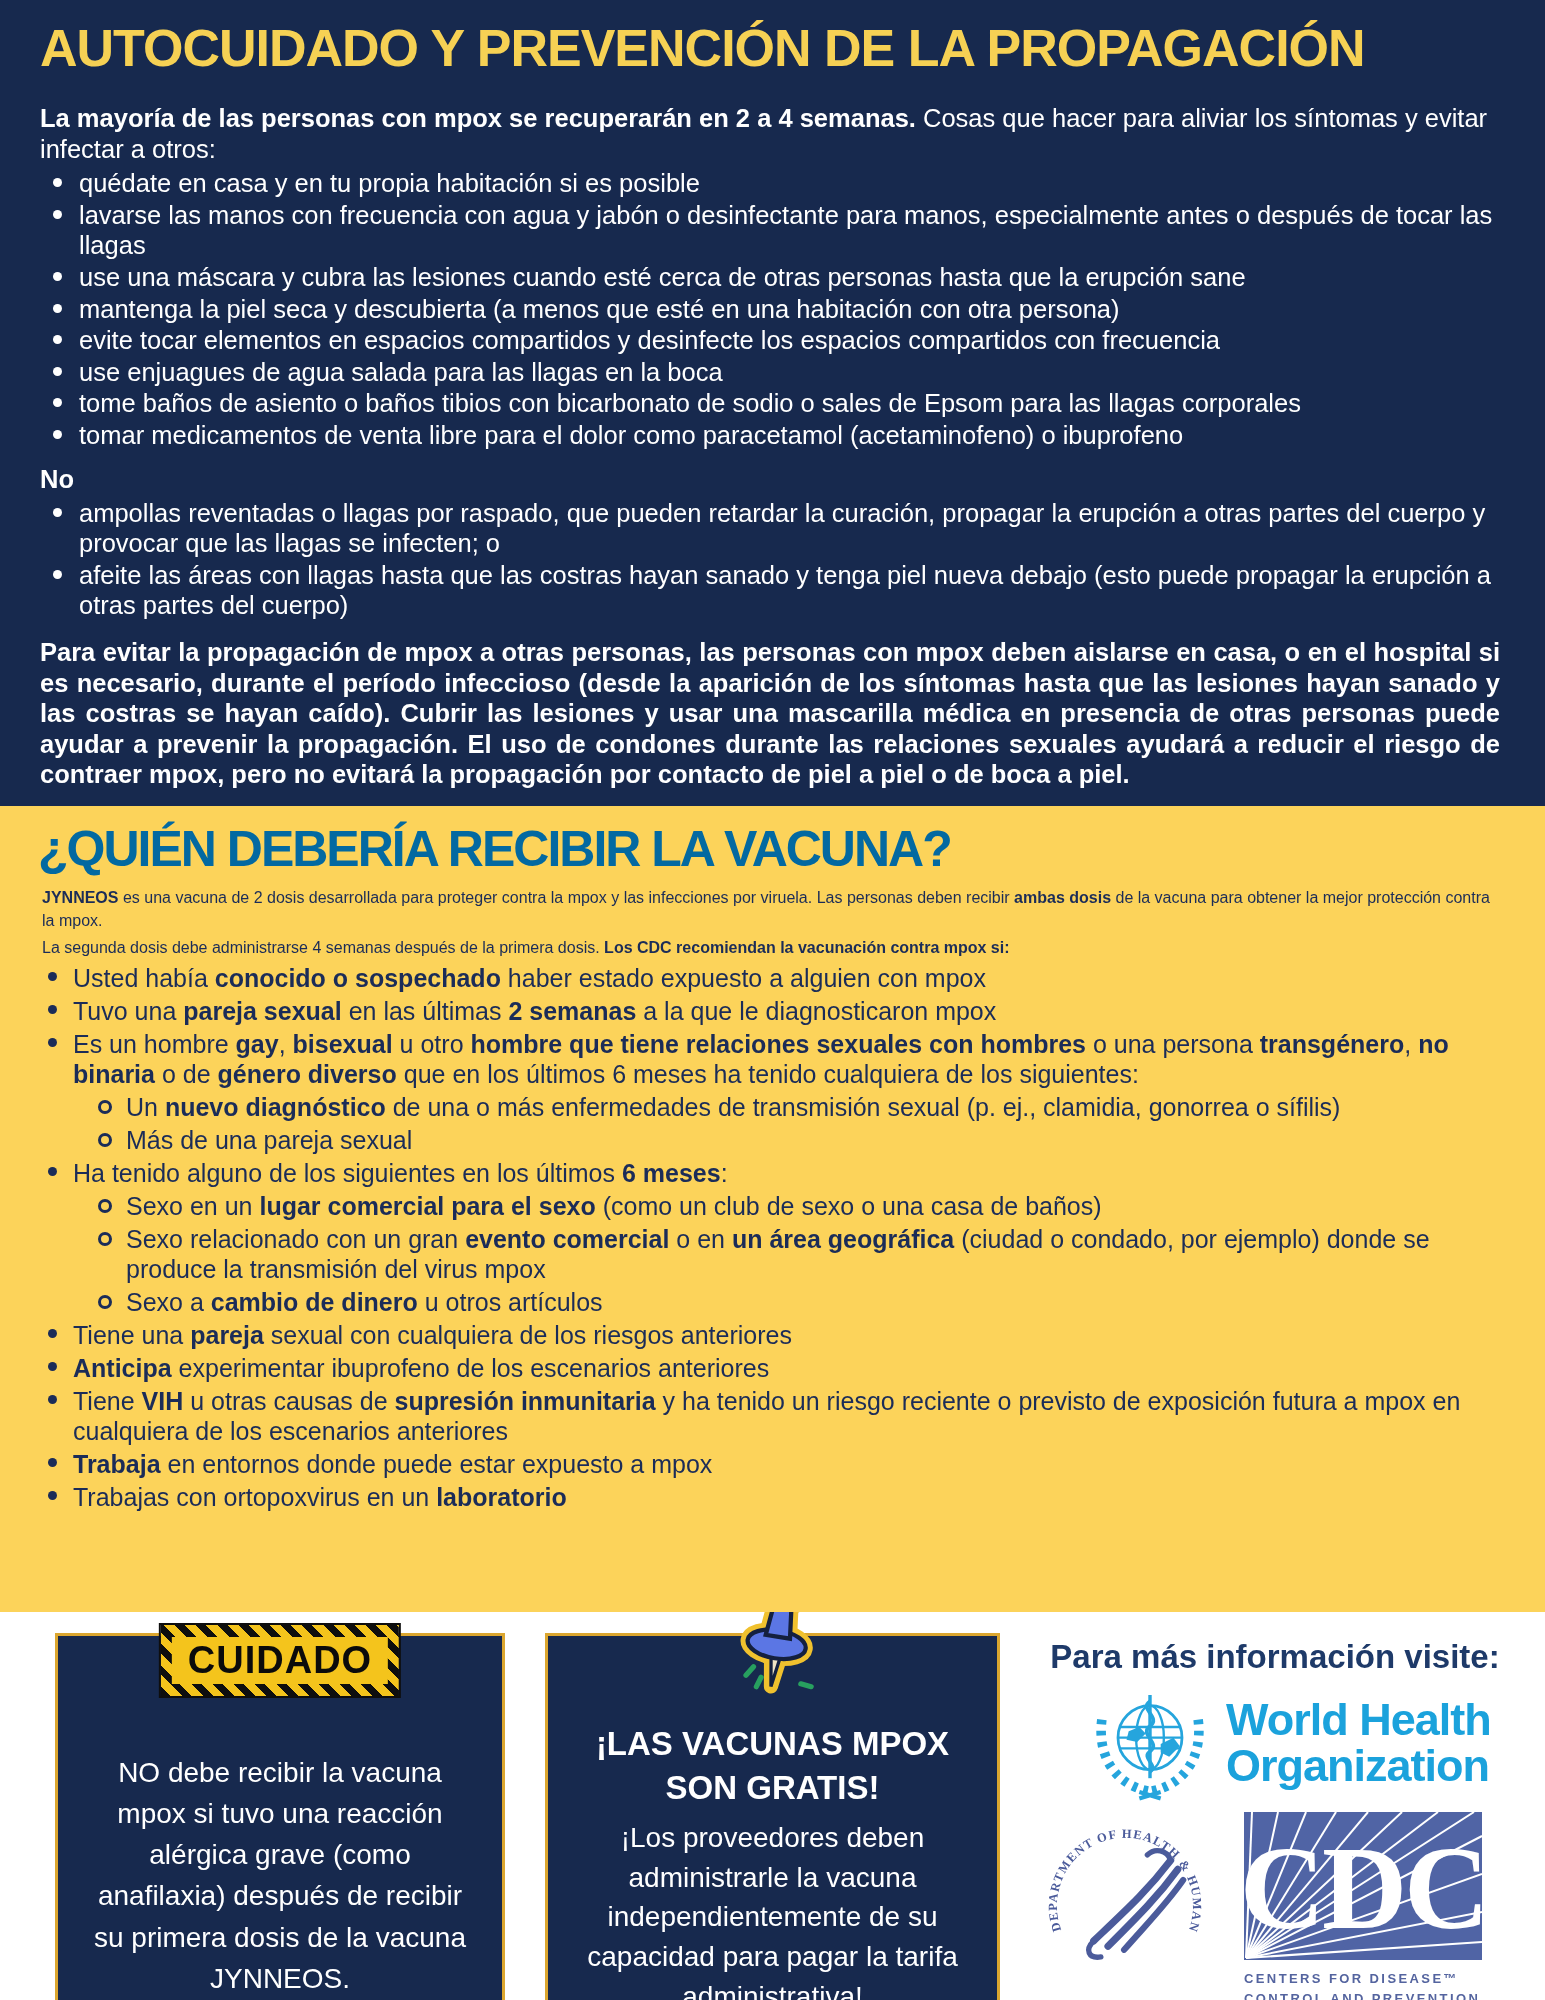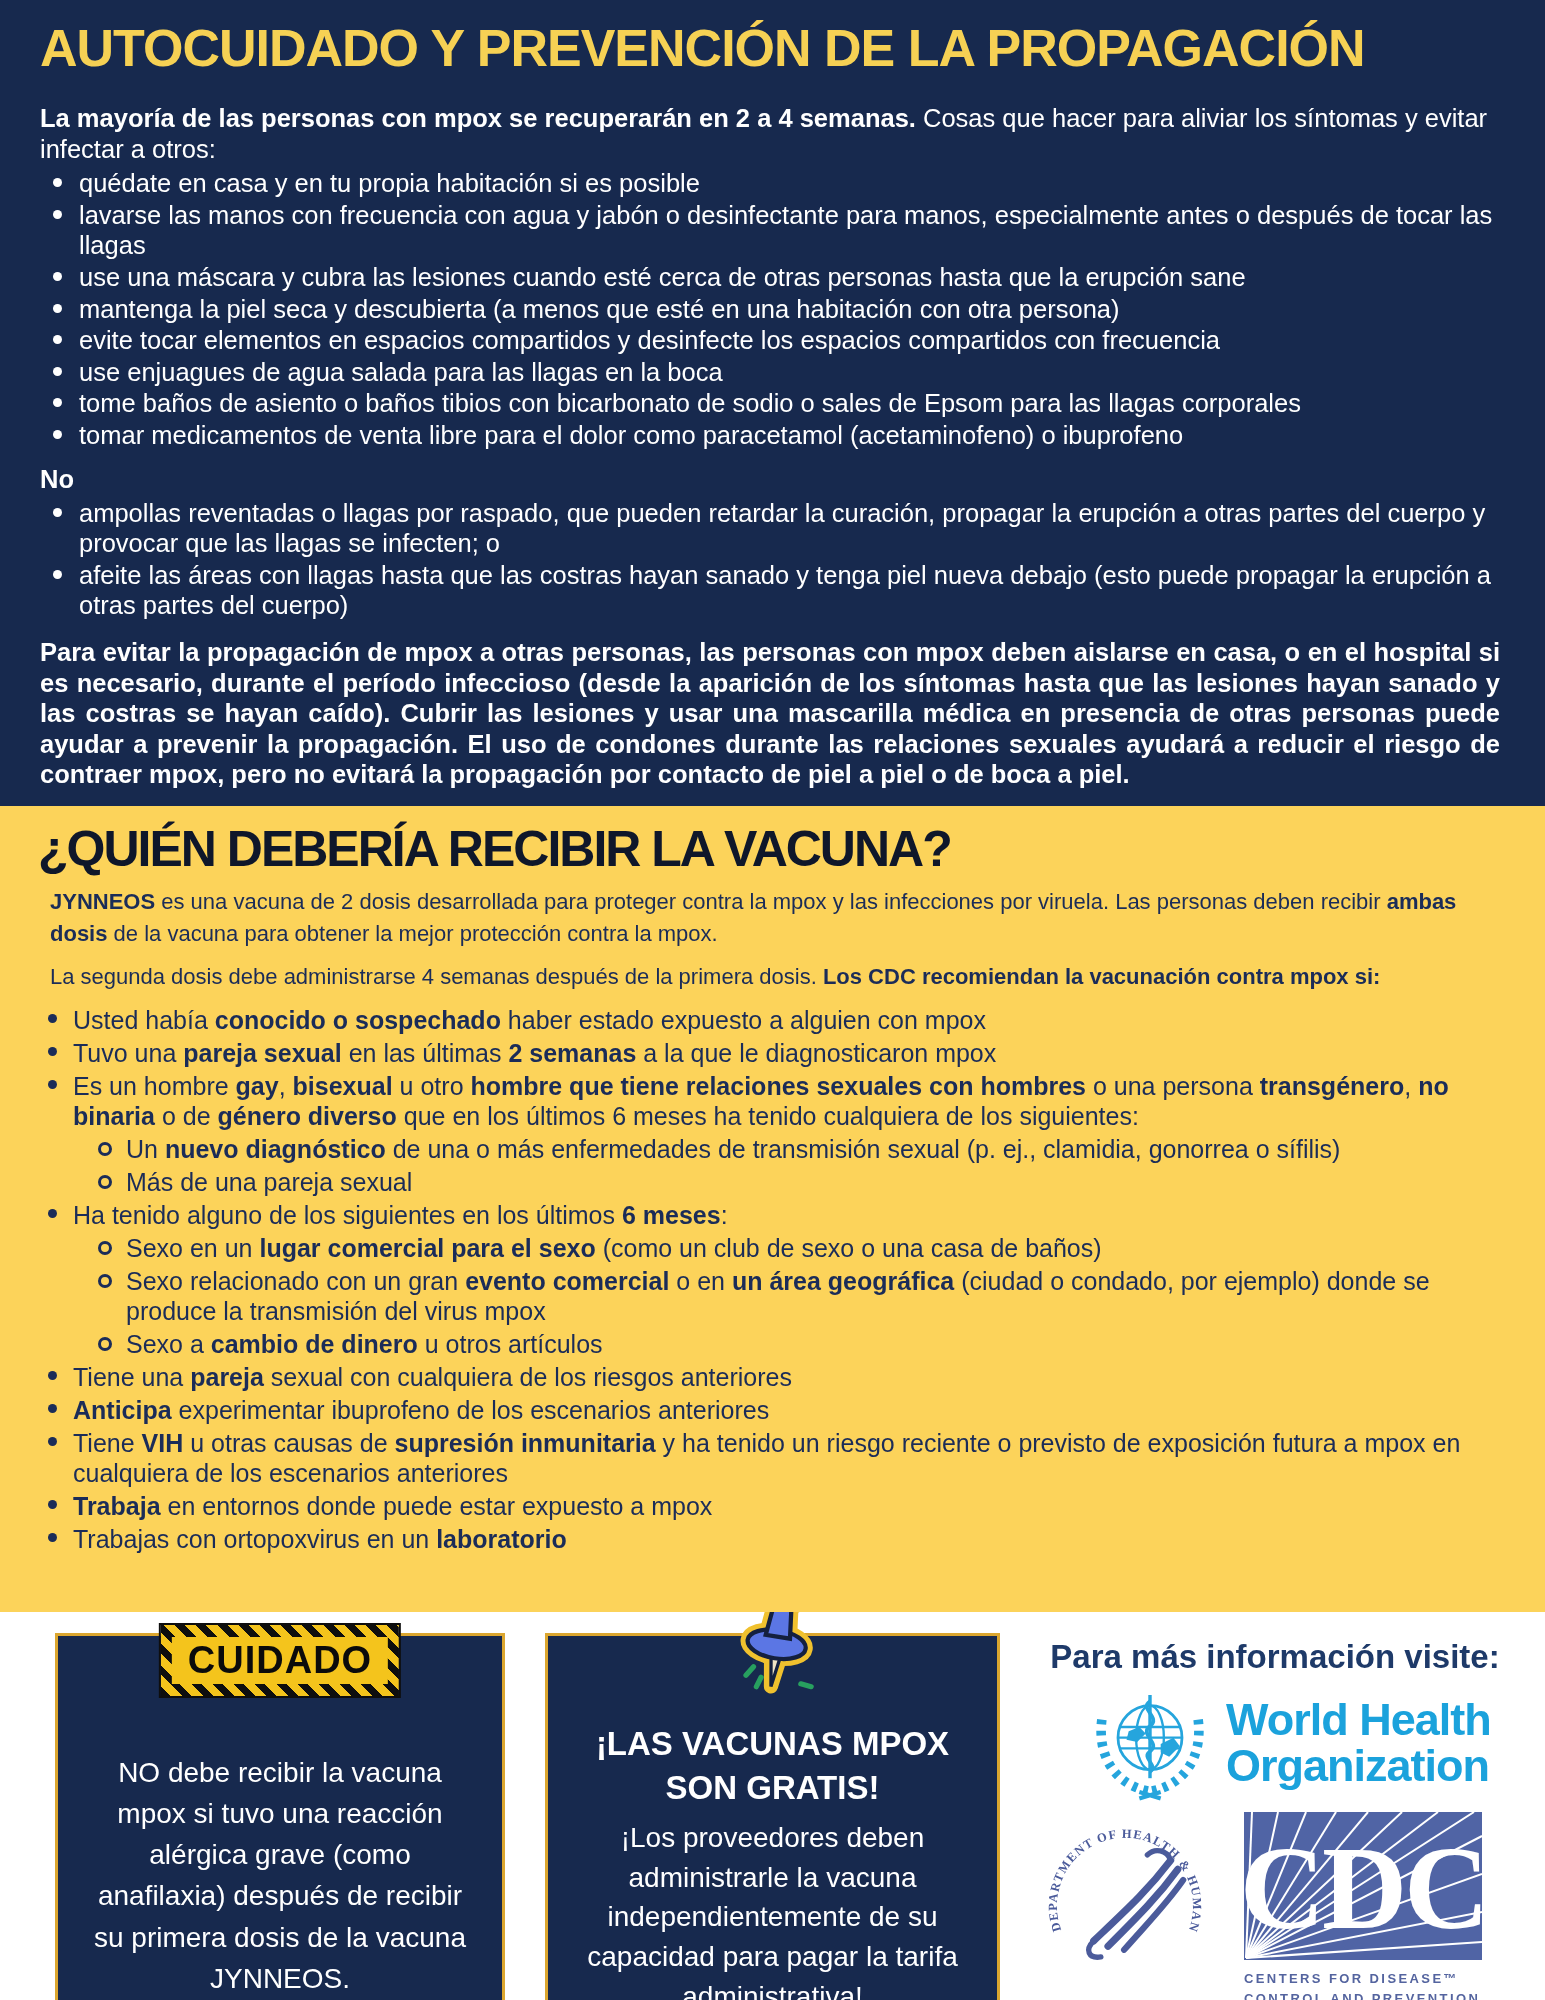--- a/index.html
+++ b/index.html
@@ -30,24 +30,24 @@
     margin:16px 0 0 0;font-size:25.5px;line-height:1.2;font-weight:700;
     text-align:justify;
   }
 
   
   .vax{
     height:806px;background:#fcd35a;color:#1b2c58;
     padding:14px 45px 0 38px;
   }
   .vax h2{
-    margin:4px 0 12px 0;color:#0f172a;font-size:50px;font-weight:800;
+    margin:4px 0 12px 0;color:#0369a1;font-size:50px;font-weight:800;
     letter-spacing:-2px;line-height:1.0;white-space:nowrap;
   }
-  .vax .vp{margin:12px;font-size:22px;line-height:1.44;font-weight:400;}
+  .vax .vp{margin:4px;font-size:16px;line-height:1.44;font-weight:400;}
   .vax .li{font-size:25px;line-height:1.2;margin:3px 0;}
   .vax .dot{margin:9px 16px 0 10px;}
 
   
   .footer{position:relative;height:388px;background:#ffffff;overflow:hidden;}
   .box{
     position:absolute;top:21px;height:420px;background:#17294e;
     border:3px solid #dba62f;box-sizing:border-box;text-align:center;color:#fff;
   }
   .caution{left:55px;width:450px;}

